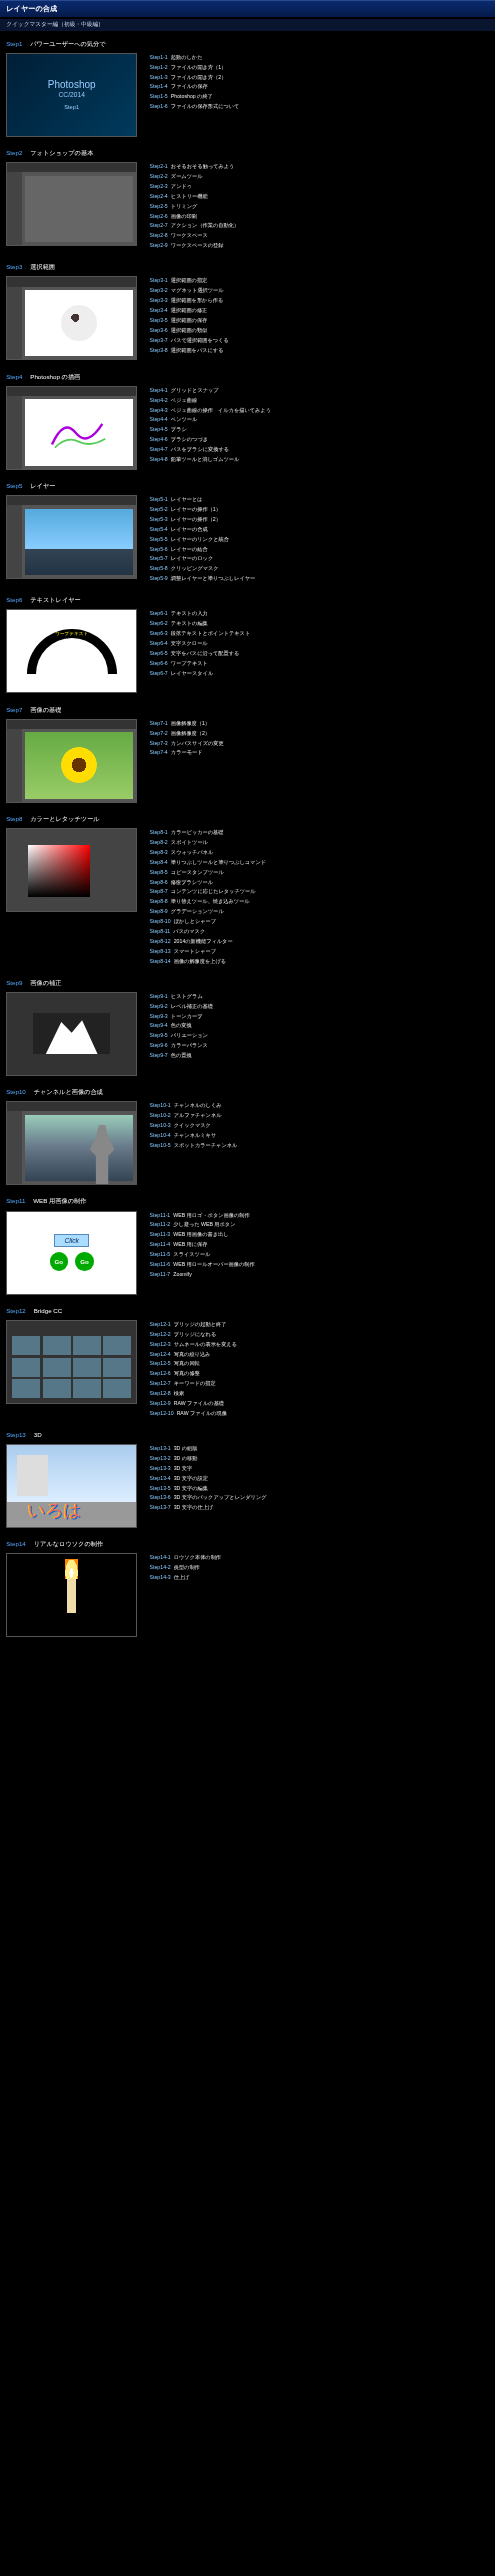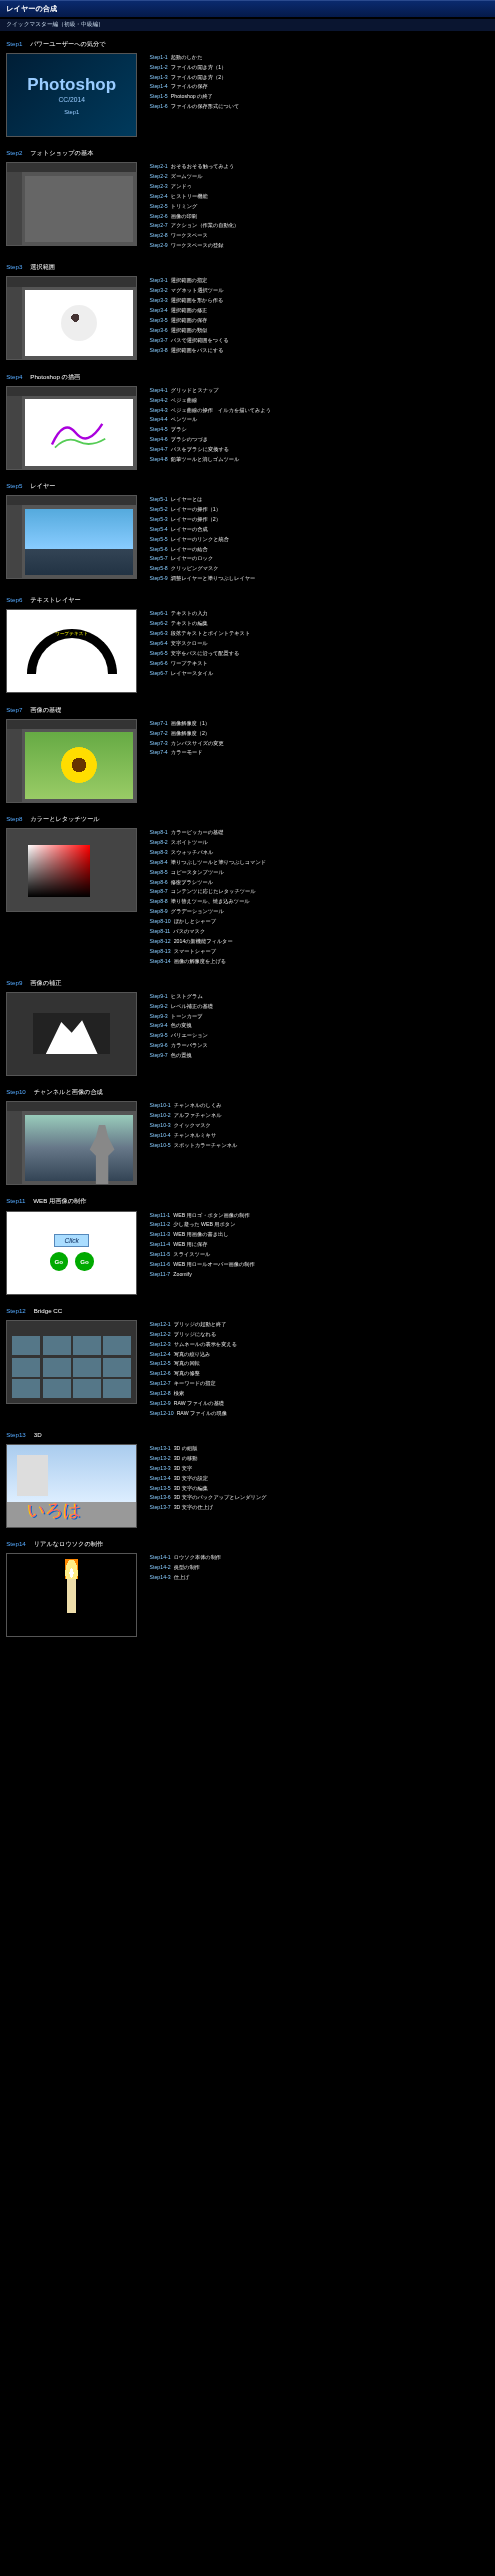--- a/index.html
+++ b/index.html
@@ -4,21 +4,21 @@
 <style>
 html,body{margin:0;padding:0;background:#000;color:#fff;font-family:"Hiragino Kaku Gothic Pro","Meiryo",sans-serif;font-size:5.2px;width:496px}
 .header-bar{background:linear-gradient(180deg,#0a2a6e 0%,#051a4a 100%);padding:3.1px 6.2px;font-size:7.2px;font-weight:bold;border-top:0.5px solid #2a4a8e}
 .sub-header{background:#0a1530;padding:2.1px 6.2px;font-size:5.7px;color:#cde;margin-top:2.1px}
 .step-block{padding:8.2px 6.2px 4.1px 6.2px}
 .step-title{font-size:6.2px;color:#fff;margin-bottom:4.1px}
 .step-title .num{color:#5af}
 .step-content{display:flex;align-items:flex-start;gap:12.4px}
 .thumb{width:129px;height:82px;background:#222;border:0.5px solid #555;display:flex;align-items:center;justify-content:center;flex-shrink:0;position:relative;overflow:hidden}
 .thumb-ps{background:linear-gradient(135deg,#001e36,#003a5c);flex-direction:column}
-.thumb-ps .t1{font-size:17px;color:#9cf;font-weight:bold}
+.thumb-ps .t1{font-size:10px;color:#9cf;font-weight:normal}
 .thumb-ps .t2{font-size:6.7px;color:#9cf;margin-top:1px}
 .thumb-ps .t3{font-size:5.7px;color:#9cf;margin-top:6.2px}
 .items{flex:1}
 .item{font-size:5.2px;line-height:1.9;color:#eee}
 .item .k{color:#8cf;margin-right:3.1px}
 .thumb-app{background:#555}
 .thumb-app::before{content:"";position:absolute;top:0;left:0;right:0;height:9.3px;background:#333}
 .thumb-app::after{content:"";position:absolute;top:9.3px;left:0;width:14.4px;bottom:0;background:#444}
 .thumb-inner{position:absolute;top:12.4px;left:17.5px;right:3.1px;bottom:3.1px;background:#fff}
 .sheep{width:36px;height:36px;border-radius:50%;background:radial-gradient(circle at 40% 35%,#433 0 4.1px,#eee 4.1px 26px);margin:15.5px auto}

